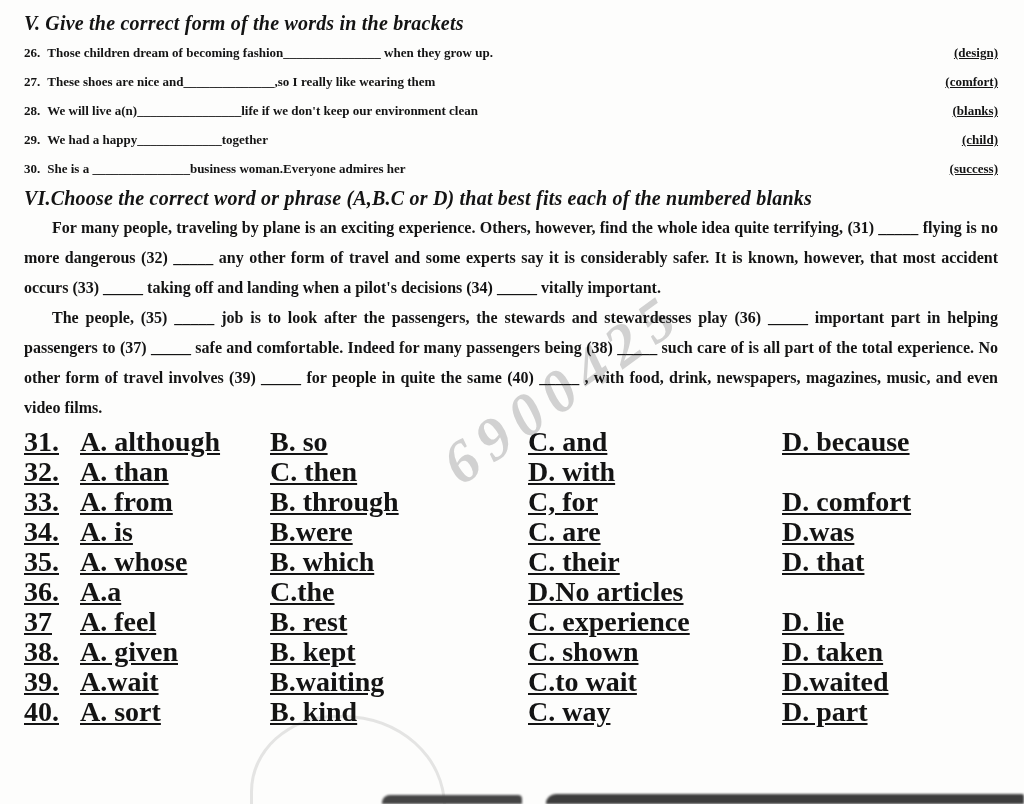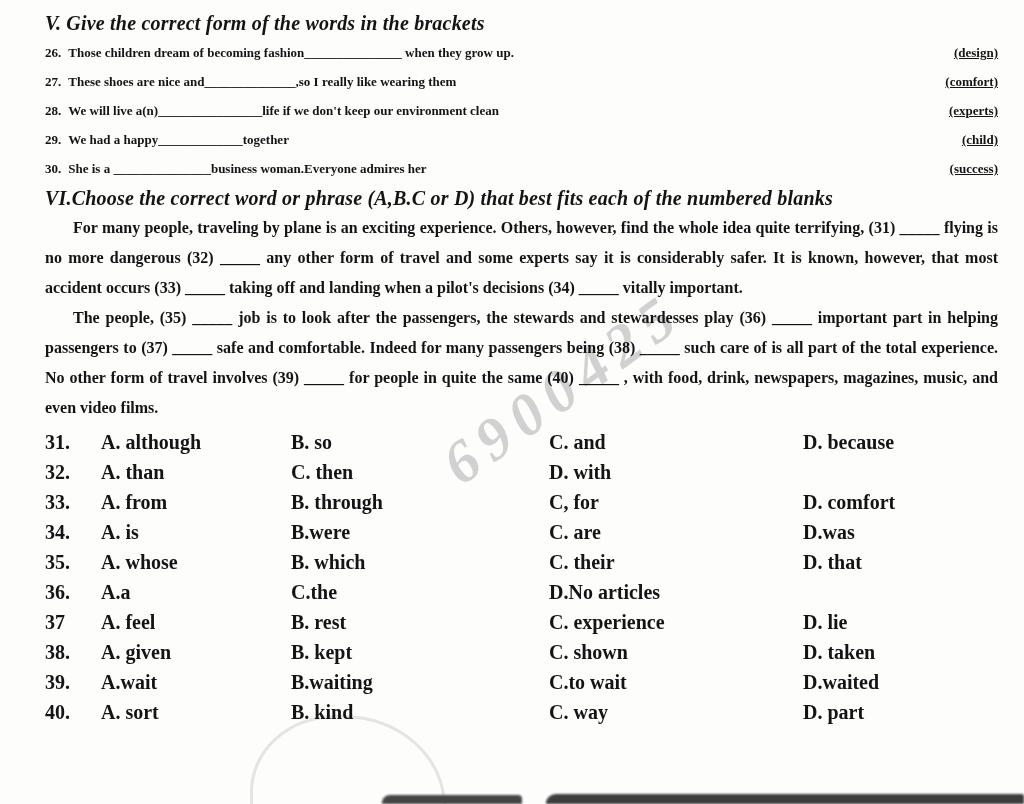--- a/index.html
+++ b/index.html
@@ -7,21 +7,21 @@
     width:1024px;height:804px;
     background:#fdfdfc;
     font-family:"Liberation Serif", serif;
     font-weight:bold;
     color:#141414;
     overflow:hidden;
     position:relative;
   }
   .page{
     position:relative;
-    padding:8px 26px 0 45px;
+    padding:8px 26px 0 24px;
     z-index:2;
   }
   .section-title{
     font-style:italic;
     font-size:20px;
     line-height:30px;
     letter-spacing:.2px;
   }
   .qv-row{
     display:flex;
@@ -38,22 +38,23 @@
     line-height:30px;
     text-align:justify;
     text-indent:28px;
   }
   .options{
     margin-top:4px;
   }
   .opt-row{
     display:grid;
     grid-template-columns:56px 190px 258px 254px 1fr;
-    font-size:20px;
+    font-size:28px;
     line-height:30px;
+    text-decoration:underline;
   }
   .watermark{
     position:absolute;
     left:470px;top:430px;
     transform:rotate(-36deg);
     transform-origin:left bottom;
     font-size:60px;
     font-style:italic;
     letter-spacing:10px;
     color:rgba(110,110,110,0.30);
@@ -105,21 +106,21 @@
       <span class="q-word">(design)</span>
     </div>
     <div class="qv-row">
       <span class="q-num">27.</span>
       <span class="q-text">These shoes are nice and______________,so I really like wearing them</span>
       <span class="q-word">(comfort)</span>
     </div>
     <div class="qv-row">
       <span class="q-num">28.</span>
       <span class="q-text">We will live a(n)________________life if we don't keep our environment clean</span>
-      <span class="q-word">(experts)</span>
+      <span class="q-word">(blanks)</span>
     </div>
     <div class="qv-row">
       <span class="q-num">29.</span>
       <span class="q-text">We had a happy_____________together</span>
       <span class="q-word">(child)</span>
     </div>
     <div class="qv-row">
       <span class="q-num">30.</span>
       <span class="q-text">She is a _______________business woman.Everyone admires her</span>
       <span class="q-word">(success)</span>

